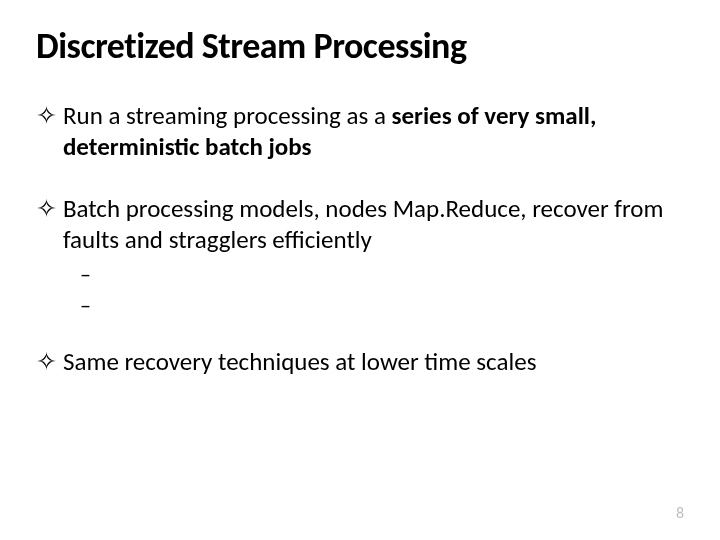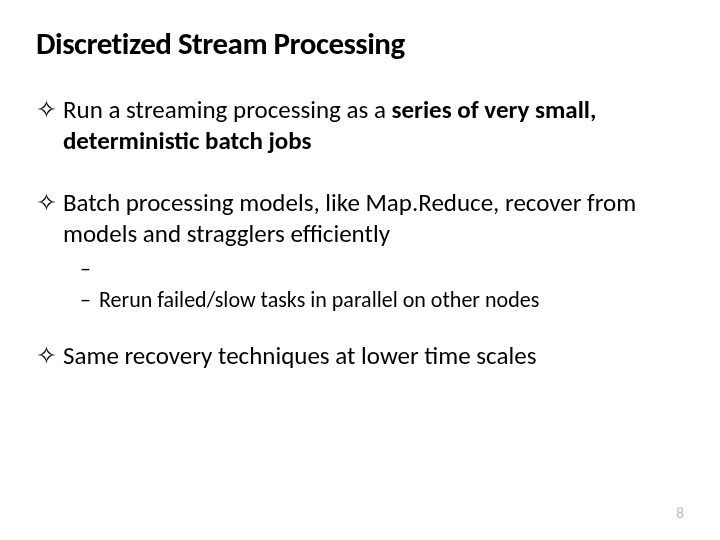--- a/index.html
+++ b/index.html
@@ -1,18 +1,18 @@
 <!DOCTYPE html>
 <html><head>
 <meta charset="utf-8">
 <style>
   * { margin: 0; padding: 0; box-sizing: border-box; }
   html, body { width: 720px; height: 540px; background: #fff; font-family: "Segoe UI", "Calibri", Arial, sans-serif; color: #000; }
   .slide { width: 720px; height: 540px; position: relative; padding: 24px 36px 24px 36px; }
-  .title { font-size: 31px; font-weight: 700; letter-spacing: -0.5px; margin-bottom: 32px; }
+  .title { font-size: 36px; font-weight: 700; letter-spacing: -0.5px; margin-bottom: 32px; }
   .bullet-l1 { display: flex; align-items: flex-start; margin-bottom: 30px; font-size: 25px; line-height: 1.25; }
   .bullet-l1 .marker { flex: 0 0 auto; margin-right: 6px; font-size: 25px; color: #000; }
   .bullet-l1 .text { flex: 1 1 auto; }
   .bullet-l2 { display: flex; align-items: flex-start; margin-left: 44px; margin-bottom: 2px; font-size: 22px; line-height: 1.3; }
   .bullet-l2 .marker { flex: 0 0 auto; margin-right: 8px; }
   .group { margin-bottom: 26px; }
   .bold { font-weight: 700; }
   .pagenum { position: absolute; right: 36px; bottom: 18px; font-size: 16px; color: #bfbfbf; }
 </style>
 </head>
@@ -26,29 +26,28 @@
     <span class="marker">✧</span>
     <span class="text">
       <span>Run a streaming processing as a </span><span class="bold">series of very small, deterministic batch jobs</span><span></span>
     </span>
   </div>
 
   <div class="group">
     <div class="bullet-l1" style="margin-bottom:6px;">
       <span class="marker">✧</span>
       <span class="text">
-        <span>Batch processing models, like Map.Reduce, recover from models and stragglers efficiently</span><span class="bold"></span><span></span>
+        <span>Batch processing models, nodes Map.Reduce, recover from faults and stragglers efficiently</span><span class="bold"></span><span></span>
       </span>
     </div>
     <div class="bullet-l2">
       <span class="marker">–</span>
     </div>
     <div class="bullet-l2">
       <span class="marker">–</span>
-      <span>Rerun failed/slow tasks in parallel on other nodes</span>
     </div>
   </div>
 
   <div class="bullet-l1">
     <span class="marker">✧</span>
     <span class="text">
       <span>Same recovery techniques at lower time scales</span><span class="bold"></span><span></span>
     </span>
   </div>
 

